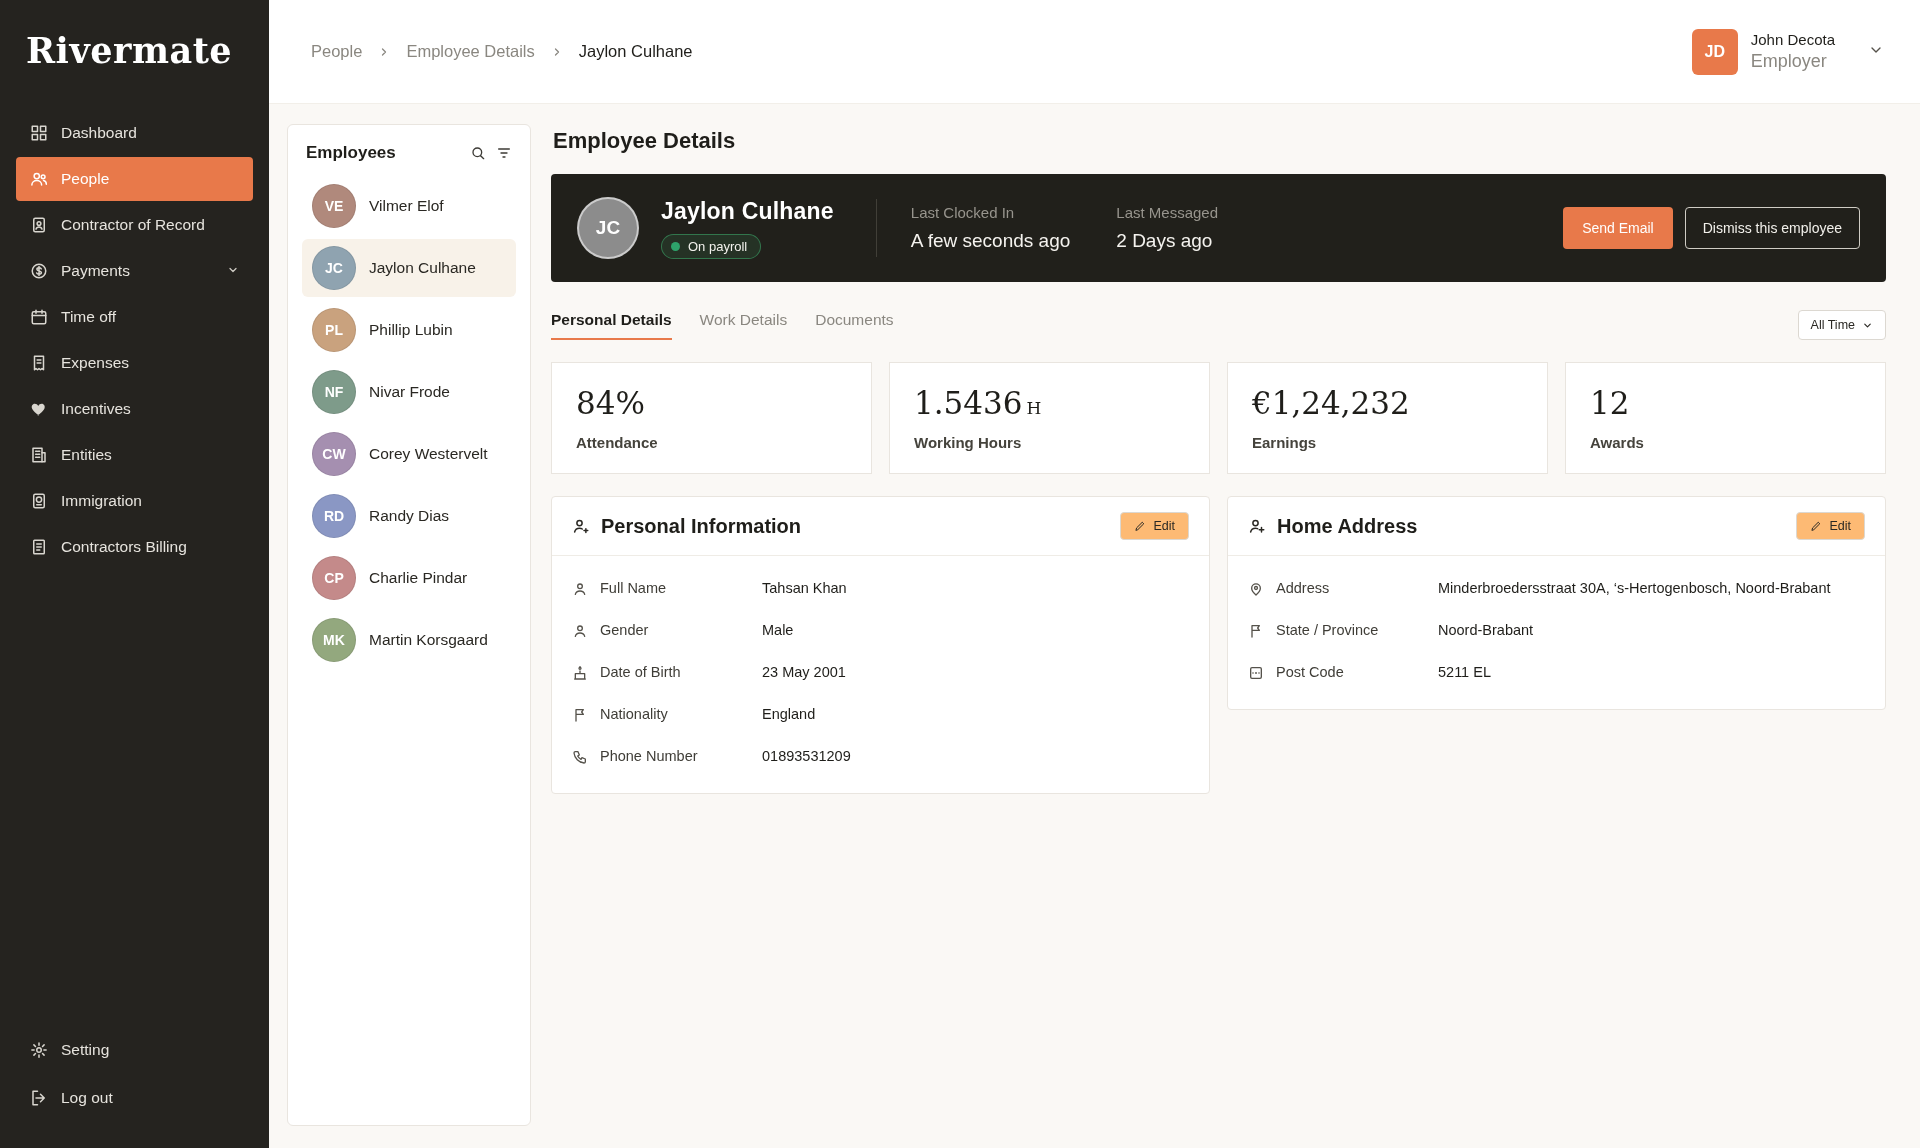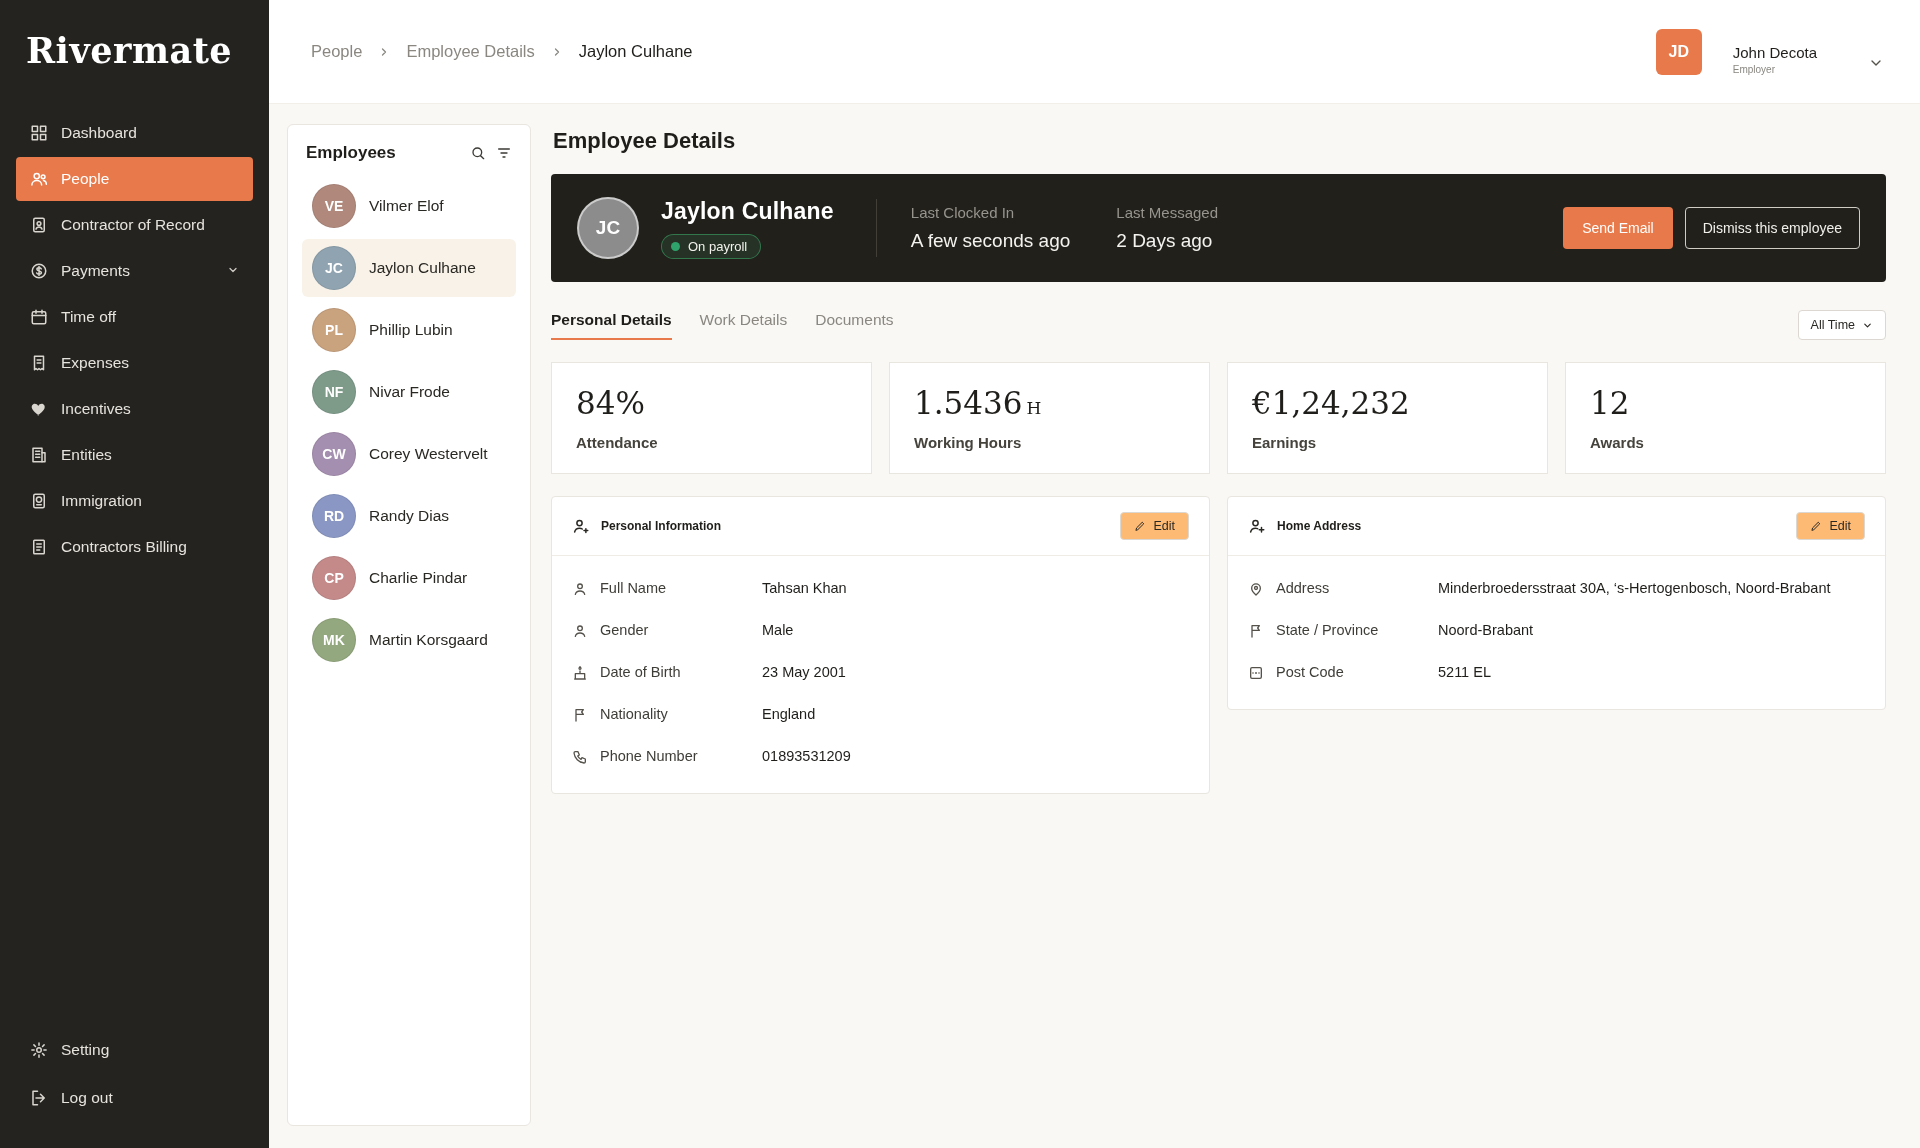--- a/index.html
+++ b/index.html
@@ -25,24 +25,24 @@
 
   
   .content { flex:1; display:flex; flex-direction:column; min-width:0; }
 
   
   .topbar { height:104px; background:#FFFFFF; display:flex; align-items:center; justify-content:space-between; padding:0 36px 0 42px; border-bottom:1px solid #F2EFE9; flex-shrink:0; }
   .breadcrumb { display:flex; align-items:center; gap:16px; font-size:16.5px; }
   .crumb { color:#8A8780; cursor:pointer; }
   .crumb.current { color:#1F1E1A; }
   .crumb-sep { color:#8A8780; display:flex; }
-  .userbox { display:flex; align-items:flex-end; gap:31px; cursor:pointer; }
+  .userbox { display:flex; align-items:center; gap:13px; cursor:pointer; }
   .user-avatar { width:46px; height:46px; border-radius:6px; background:#E8794A; color:#fff; display:flex; align-items:center; justify-content:center; font-size:16px; font-weight:bold; }
   .user-meta .u-name { font-size:15px; color:#1F1E1A; }
-  .user-meta .u-role { font-size:10px; color:#8A8780; margin-top:3px; }
+  .user-meta .u-role { font-size:18px; color:#8A8780; margin-top:3px; }
   .user-caret { margin-left:20px; color:#55524B; }
 
   
   .workspace { flex:1; display:flex; gap:20px; padding:20px 34px 22px 18px; min-height:0; }
 
   
   .emp-panel { width:244px; flex-shrink:0; background:#fff; border:1px solid #E9E5DF; border-radius:6px; padding:18px 14px; display:flex; flex-direction:column; }
   .emp-head { display:flex; align-items:center; justify-content:space-between; padding:0 4px; }
   .emp-title { font-size:17px; font-weight:bold; }
   .emp-tools { display:flex; align-items:center; gap:10px; color:#3C3A35; }
@@ -84,21 +84,21 @@
   .stat-card { background:#fff; border:1px solid #E9E5DF; border-radius:0; padding:22px 24px; }
   .stat-value { font-family:"DejaVu Serif", serif; font-size:31px; color:#1F1E1A; }
   .stat-suffix { font-family:"DejaVu Serif", serif; font-size:17px; margin-left:4px; }
   .stat-label { margin-top:13px; font-size:15px; color:#45433C;font-weight:bold; }
 
   
   .info-grid { display:grid; grid-template-columns:1fr 1fr; gap:17px; margin-top:22px; align-items:start; }
   .info-card { background:#fff; border:1px solid #E9E5DF; border-radius:4px; }
   .info-head { display:flex; align-items:center; gap:11px; padding:15px 20px; border-bottom:1px solid #EFECE6; }
   .info-head .ic { color:#2A2823; }
-  .info-title { font-size:12px; font-weight:bold; }
+  .info-title { font-size:20px; font-weight:bold; }
   .btn-edit { margin-left:auto; display:flex; align-items:center; gap:7px; background:#fdba74; border:1px solid #DCD8D1; border-radius:4px; padding:6px 13px; font-size:12.5px; color:#2A2823; font-family:inherit; cursor:pointer; }
   .info-body { padding:24px 20px 28px; }
   .info-row { display:flex; align-items:flex-start; gap:12px; margin-bottom:25px; font-size:14.5px; }
   .info-row:last-child { margin-bottom:0; }
   .info-row .ic-sm { color:#55524B; margin-top:1px; }
   .info-label { width:150px; flex-shrink:0; color:#3F3D37; }
   .info-value { color:#1F1E1A; }
 </style>
 </head>
 <body>

